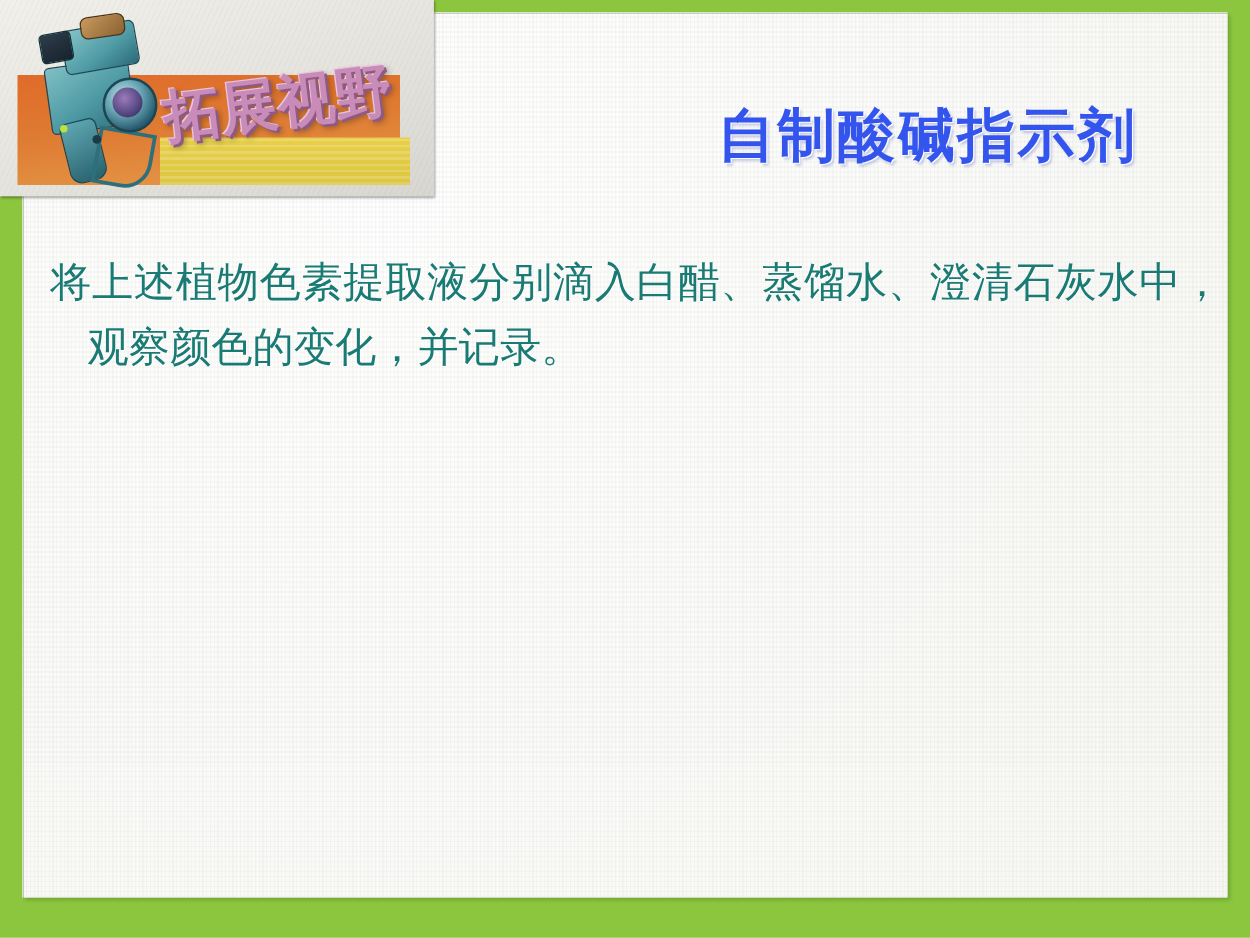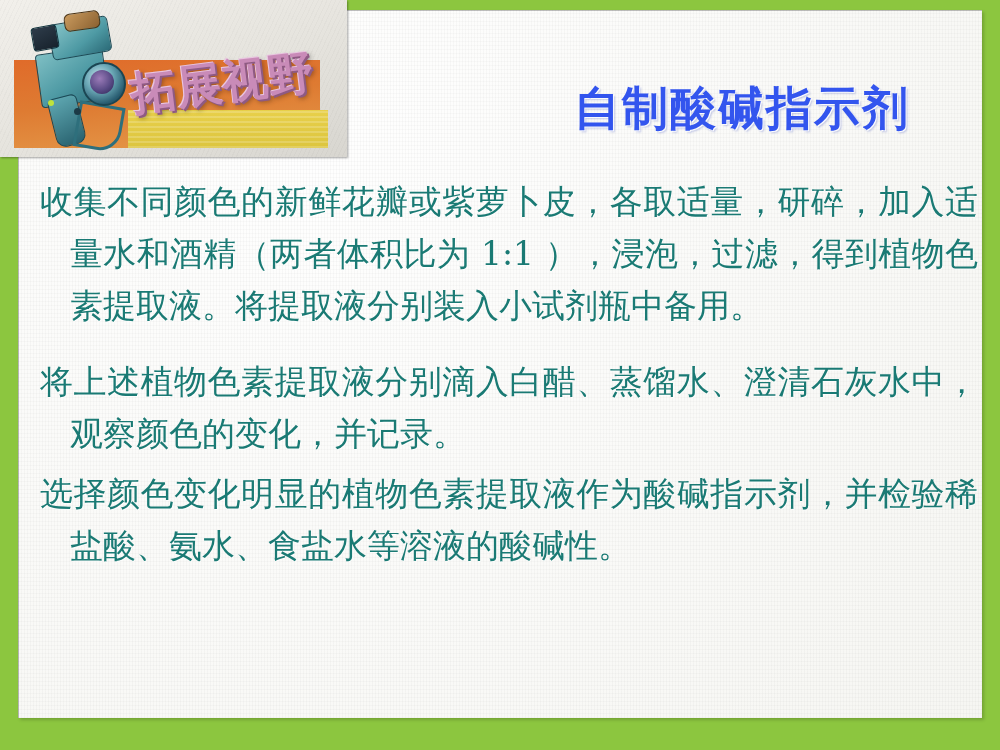--- a/index.html
+++ b/index.html
@@ -133,18 +133,16 @@
       <i class="lens2"></i>
       <i class="dot1"></i>
       <i class="dot2"></i>
     </div>
     <div class="ptitle">拓展视野</div>
   </div>
 
   <div class="title">自制酸碱指示剂</div>
 
   <div class="body-text">
-    <p class="para p1">收集不同颜色的新鲜花瓣或紫萝卜皮，各取适量，研碎，加入适量水和酒精（两者体积比为 1:1 ），浸泡，过滤，得到植物色素提取液。将提取液分别装入小试剂瓶中备用。</p>
     <p class="para p2">将上述植物色素提取液分别滴入白醋、蒸馏水、澄清石灰水中，观察颜色的变化，并记录。</p>
-    <p class="para p3">选择颜色变化明显的植物色素提取液作为酸碱指示剂，并检验稀盐酸、氨水、食盐水等溶液的酸碱性。</p>
   </div>
 
 </div>
 
 </body></html>

